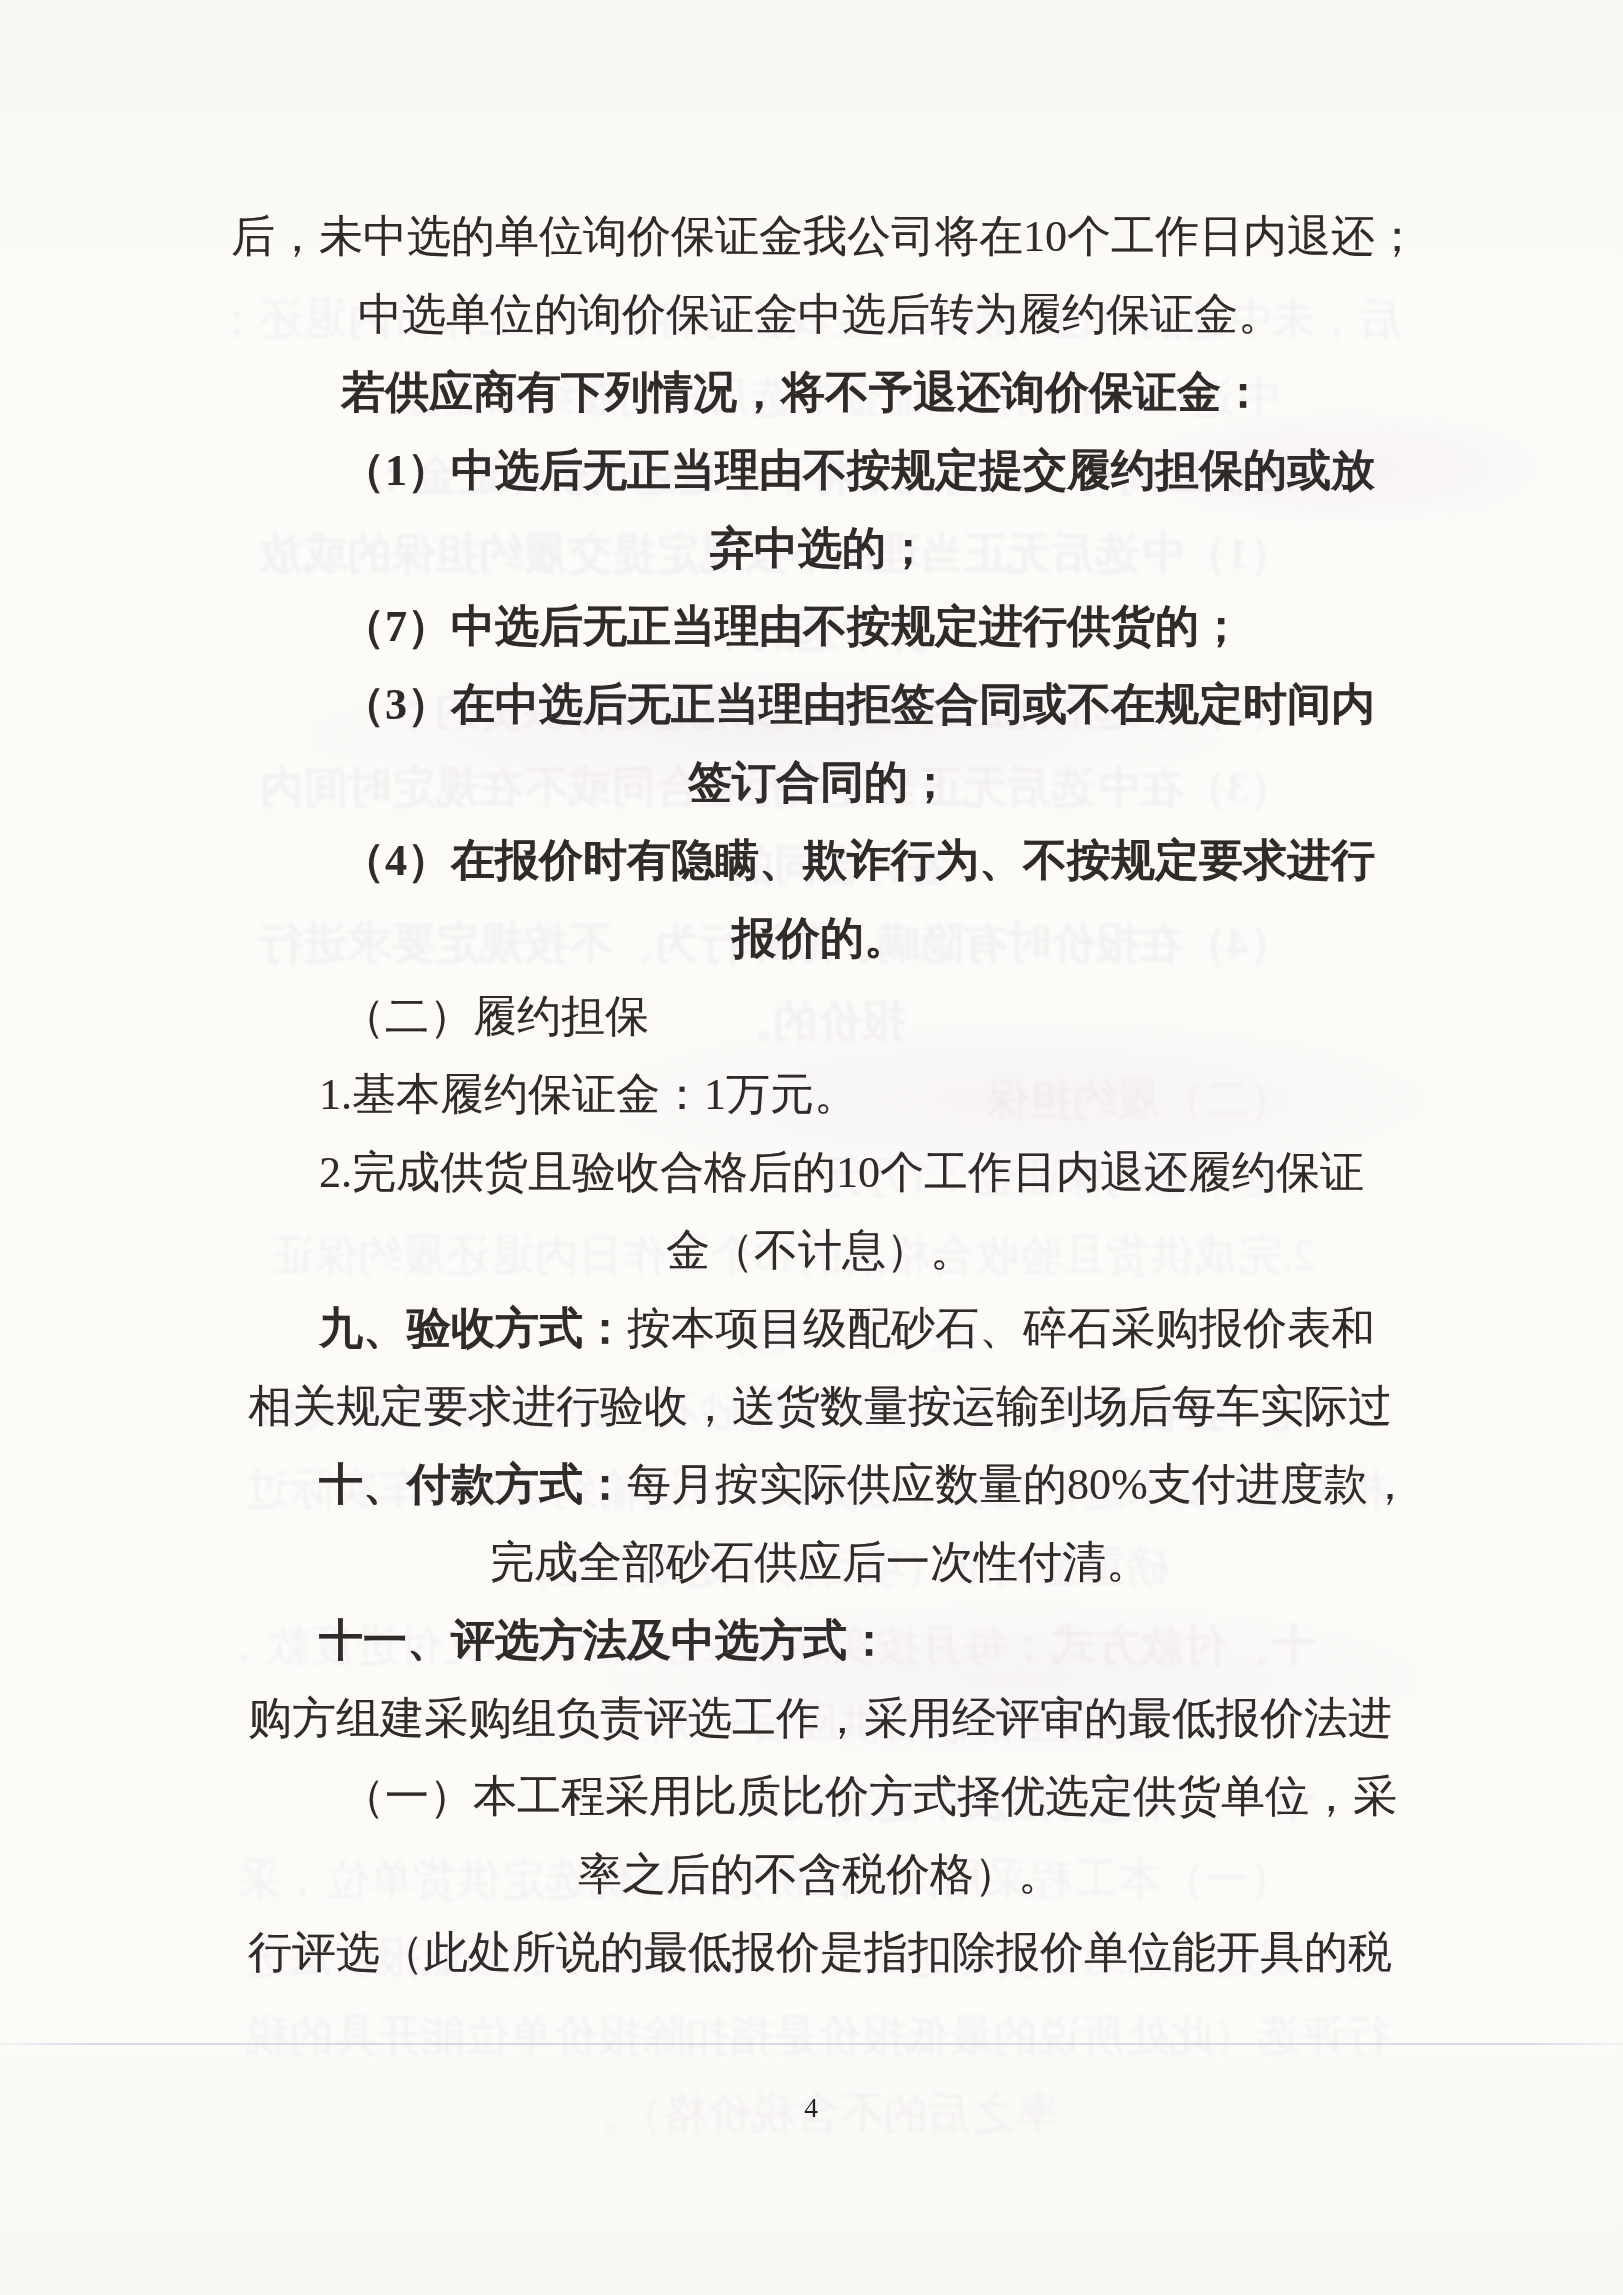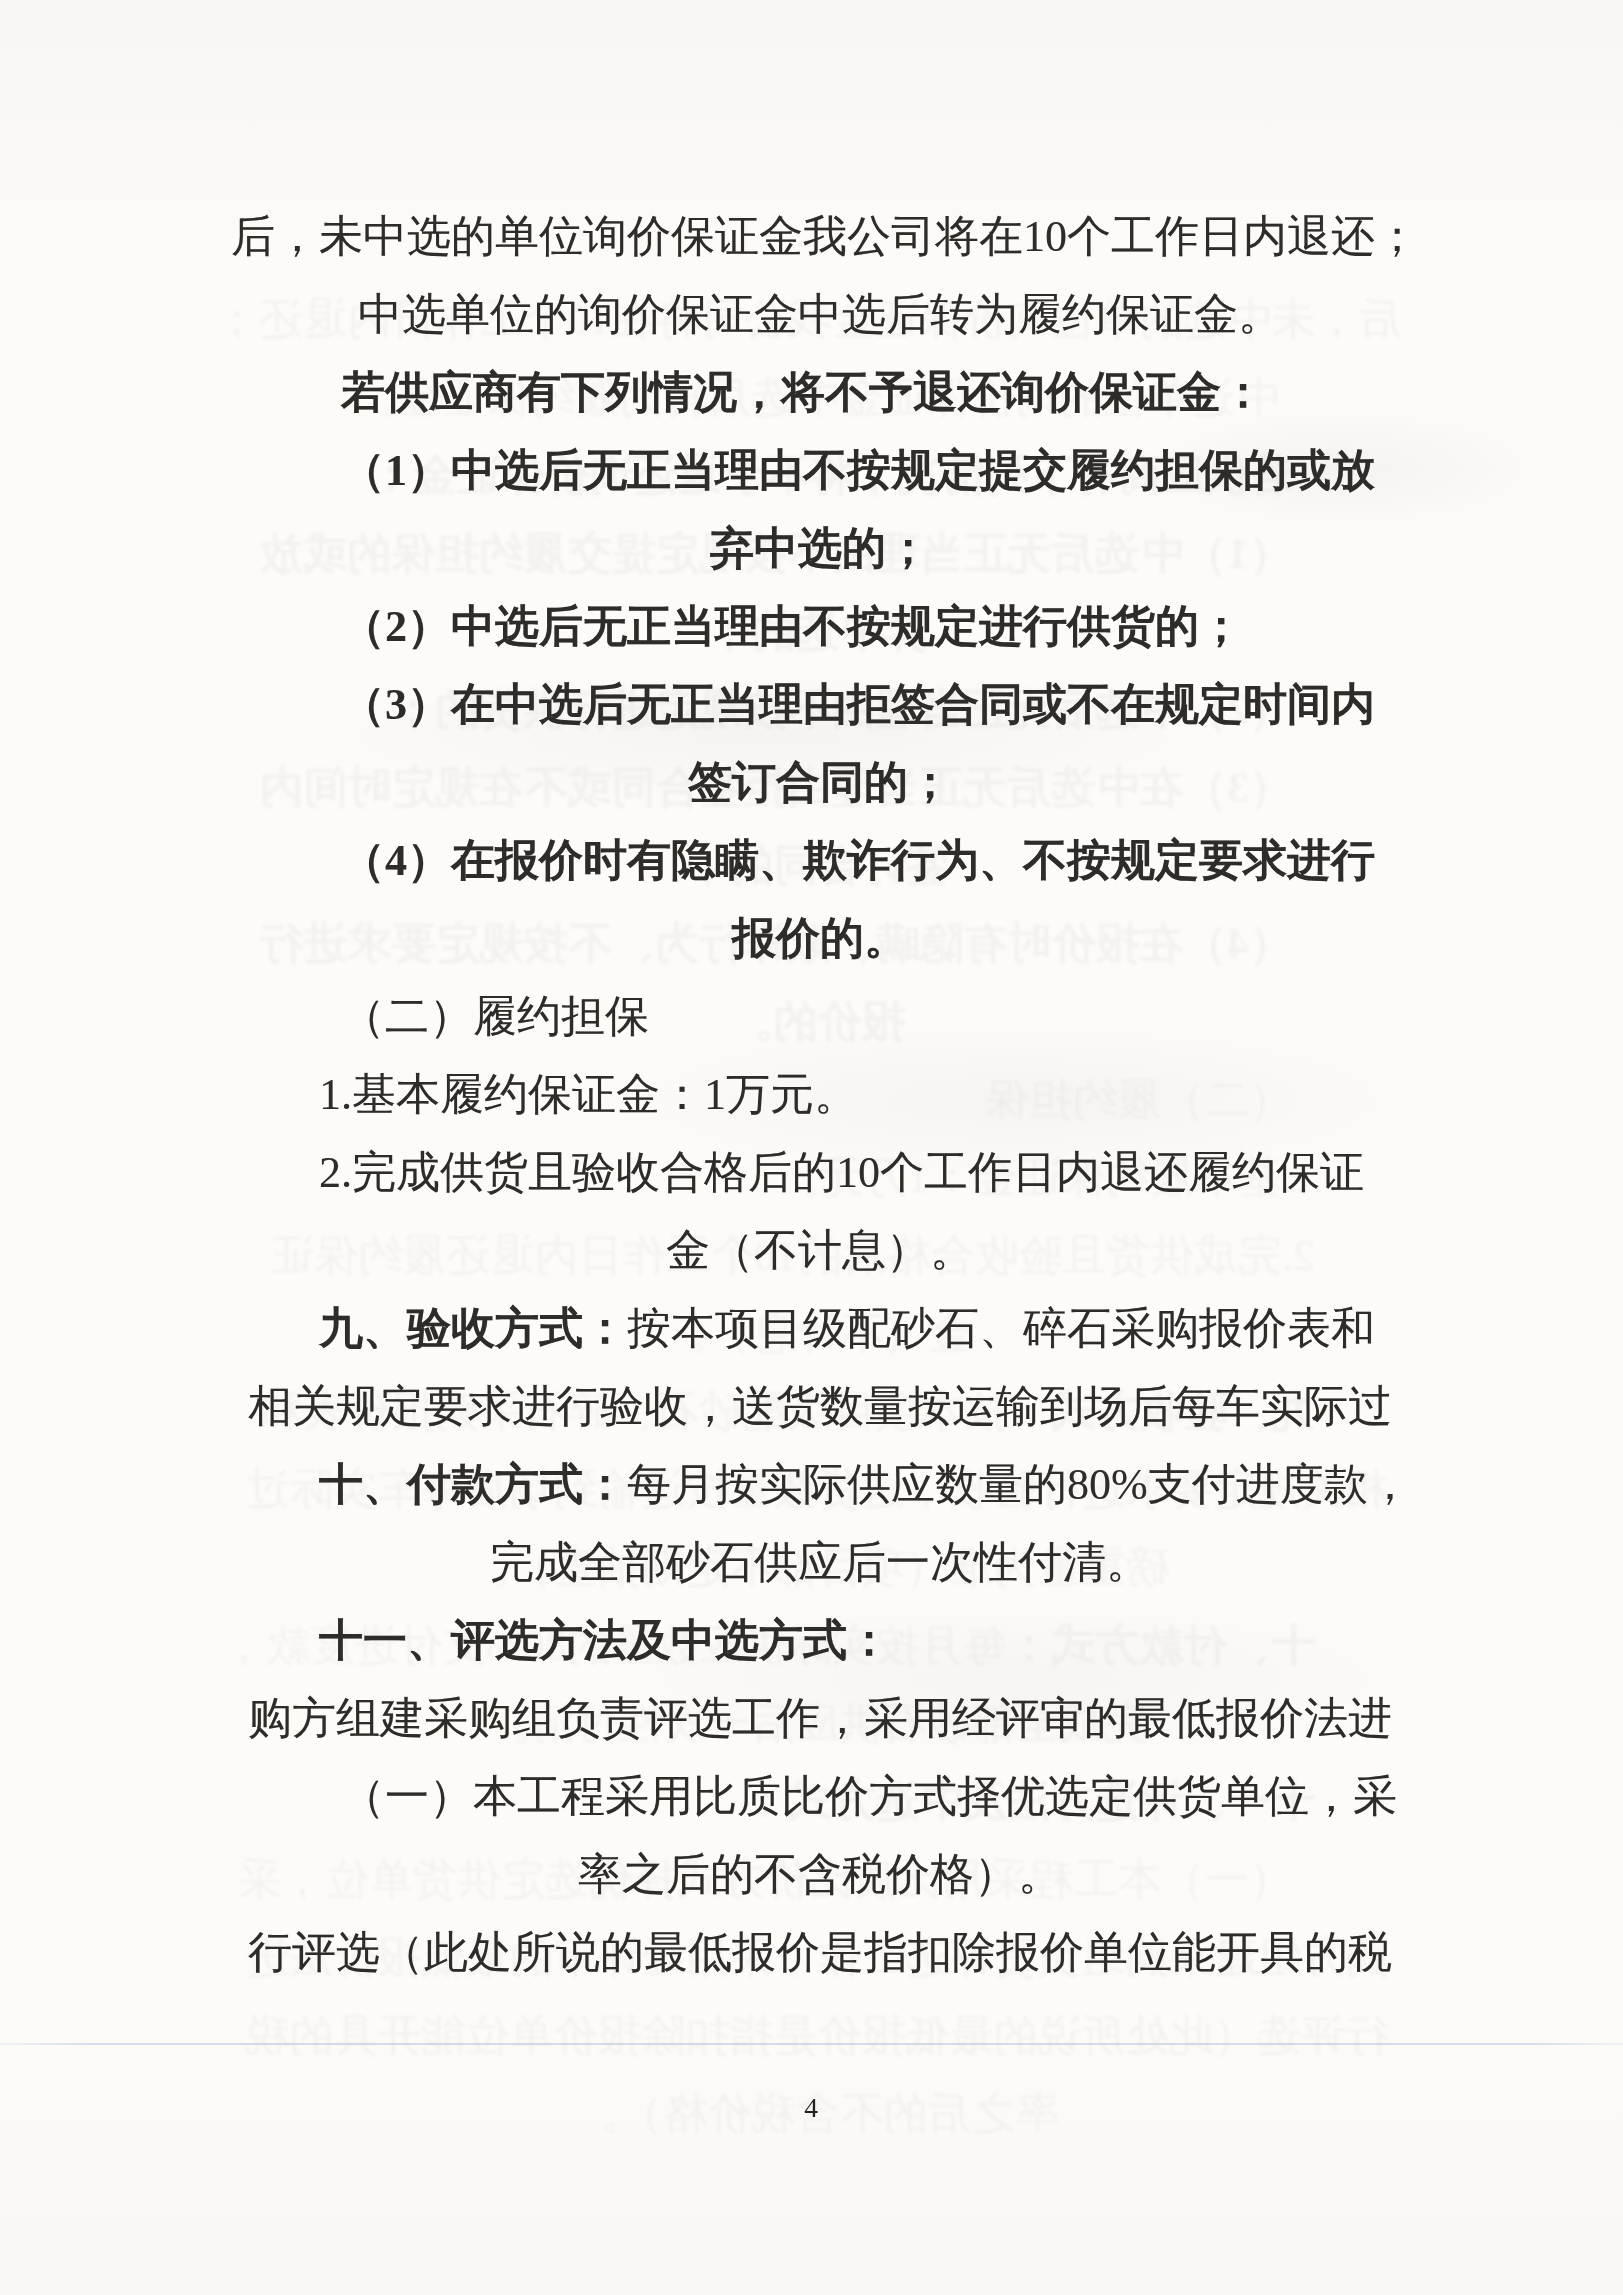--- a/index.html
+++ b/index.html
@@ -95,21 +95,21 @@
     <div class="line ind-0"><span>行评选（此处所说的最低报价是指扣除报价单位能开具的税</span></div>
     <div class="line ind-0"><span>率之后的不含税价格）。</span></div>
   </div>
 
 <main class="text-block" id="lines">
     <div class="line ind-0"><span>后，未中选的单位询价保证金我公司将在10个工作日内退还；</span></div>
     <div class="line ind-0"><span>中选单位的询价保证金中选后转为履约保证金。</span></div>
     <div class="line ind-2p5"><span class="b">若供应商有下列情况，将不予退还询价保证金：</span></div>
     <div class="line ind-2p5"><span class="b">（1）中选后无正当理由不按规定提交履约担保的或放</span></div>
     <div class="line ind-0"><span class="b">弃中选的；</span></div>
-    <div class="line ind-2p5"><span class="b">（2）中选后无正当理由不按规定进行供货的；</span></div>
+    <div class="line ind-2p5"><span class="b">（7）中选后无正当理由不按规定进行供货的；</span></div>
     <div class="line ind-2p5"><span class="b">（3）在中选后无正当理由拒签合同或不在规定时间内</span></div>
     <div class="line ind-0"><span class="b">签订合同的；</span></div>
     <div class="line ind-2p5"><span class="b">（4）在报价时有隐瞒、欺诈行为、不按规定要求进行</span></div>
     <div class="line ind-0"><span class="b">报价的。</span></div>
     <div class="line ind-2p5"><span>（二）履约担保</span></div>
     <div class="line ind-2"><span>1.基本履约保证金：1万元。</span></div>
     <div class="line ind-2"><span>2.完成供货且验收合格后的10个工作日内退还履约保证</span></div>
     <div class="line ind-0"><span>金（不计息）。</span></div>
     <div class="line ind-2"><span class="b">九、验收方式：</span><span>按本项目级配砂石、碎石采购报价表和</span></div>
     <div class="line ind-0"><span>相关规定要求进行验收，送货数量按运输到场后每车实际过</span></div>

